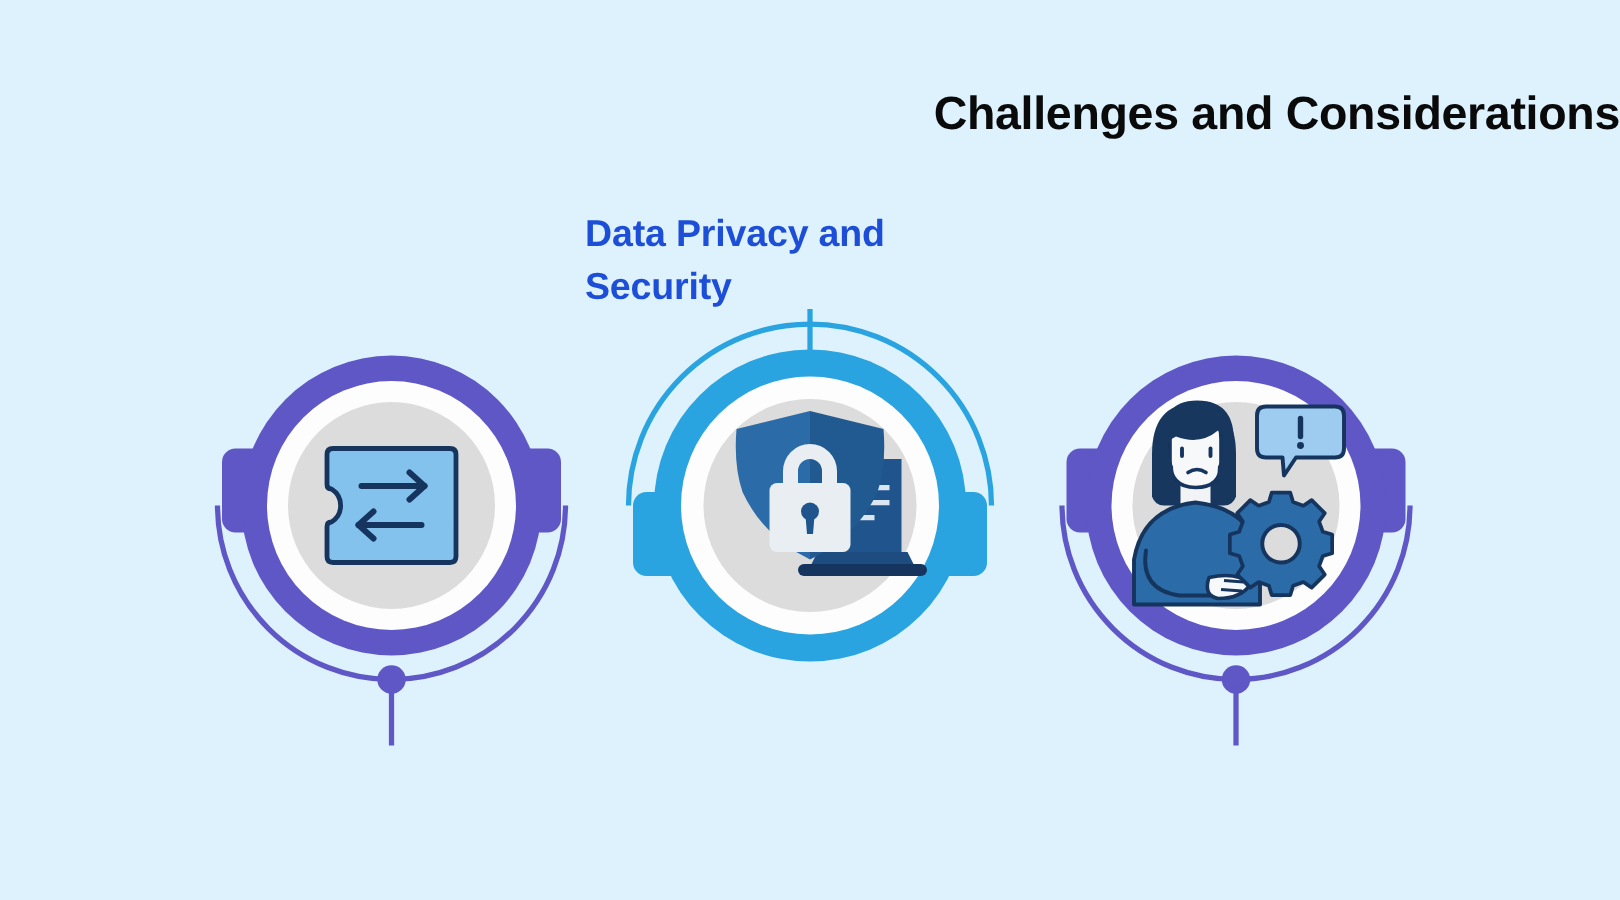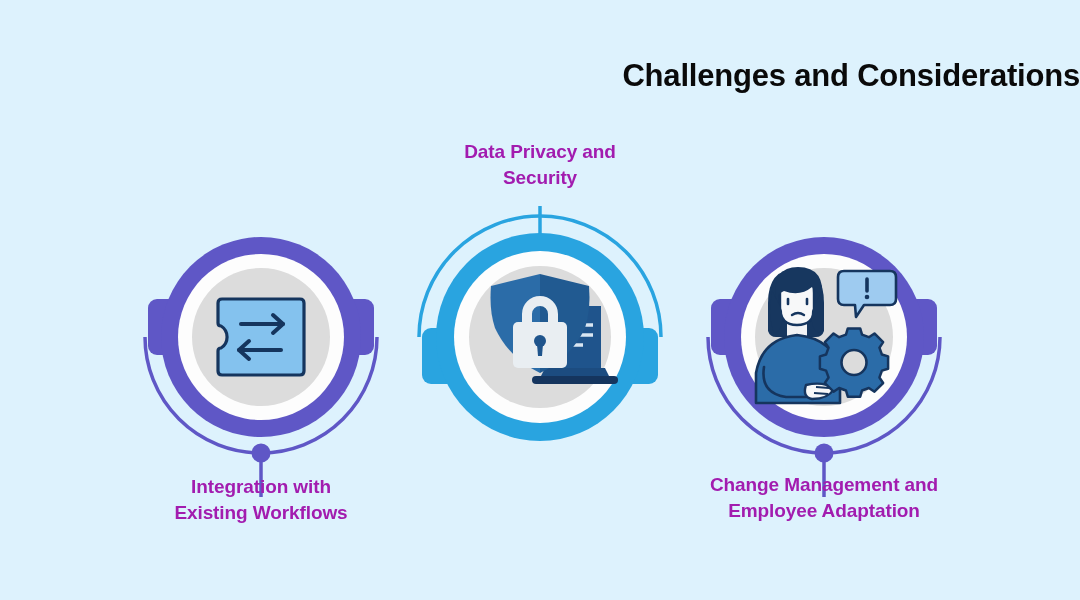--- a/index.html
+++ b/index.html
@@ -37,24 +37,23 @@
     position: absolute;
   }
   .badge-svg {
     display: block;
     overflow: visible;
   }
 
   
   .node-label {
     position: absolute;
-    text-align: center;
-    font-size: 19px;
+    font-size: 25px;
     font-weight: bold;
-    color: #a21caf;
+    color: #1d4ed8;
     line-height: 1.38;
     letter-spacing: -0.1px;
     white-space: pre-line;
   }
   #label-left   { left:  91px; top: 474px; width: 340px; }
   #label-middle { left: 390px; top: 139px; width: 300px; }
   #label-right  { left: 629px; top: 472px; width: 390px; }
 </style>
 </head>
 <body>
@@ -94,22 +93,20 @@
 
         <line x1="110" y1="117" x2="152" y2="117" stroke="#15355e" stroke-width="4" stroke-linecap="round"></line>
         <polyline points="142,108 152,117 142,126" fill="none" stroke="#15355e" stroke-width="4" stroke-linecap="round" stroke-linejoin="round"></polyline>
 
         <line x1="150" y1="143" x2="108" y2="143" stroke="#15355e" stroke-width="4" stroke-linecap="round"></line>
         <polyline points="118,134 108,143 118,152" fill="none" stroke="#15355e" stroke-width="4" stroke-linecap="round" stroke-linejoin="round"></polyline>
       </g>
     </svg>
   </div>
 
-  <div id="label-left" class="node-label">Integration with
-Existing Workflows</div>
 
   <div class="badge-group" style="left:405px; top:198px;">
     <svg class="badge-svg" width="270" height="290" viewBox="0 0 270 290">
 
       <path d="M 14 139 A 121 121 0 0 1 256 139" fill="none" stroke="#29a4e0" stroke-width="3.5"></path>
       <circle cx="135" cy="51" r="9.5" fill="#29a4e0"></circle>
       <line x1="135" y1="47" x2="135" y2="8" stroke="#29a4e0" stroke-width="3.5"></line>
 
       <rect x="17" y="130" width="36" height="56" rx="9" fill="#29a4e0"></rect>
       <rect x="217" y="130" width="36" height="56" rx="9" fill="#29a4e0"></rect>
@@ -204,16 +201,14 @@
                    L 41 -15 L 45 -4 L 55 -1 L 55 19 L 45 22 L 41 33 L 47 42
                    L 33 56 L 24 50 L 13 54 L 10 64 L -10 64 L -13 54 L -24 50
                    L -33 56 L -47 42 L -41 33 L -45 22 L -55 19 L -55 -1
                    L -45 -4 L -41 -15 L -47 -24 L -33 -38 L -24 -32 L -13 -36 Z" transform="scale(0.62)" fill="#2b6ca8" stroke="#15355e" stroke-width="4" stroke-linejoin="round"></path>
           <circle cx="0" cy="5.5" r="12.5" fill="#dcdcdc" stroke="#15355e" stroke-width="2.6"></circle>
         </g>
       </g>
     </svg>
   </div>
 
-  <div id="label-right" class="node-label">Change Management and
-Employee Adaptation</div>
 
 </div>
 
 </body></html>

